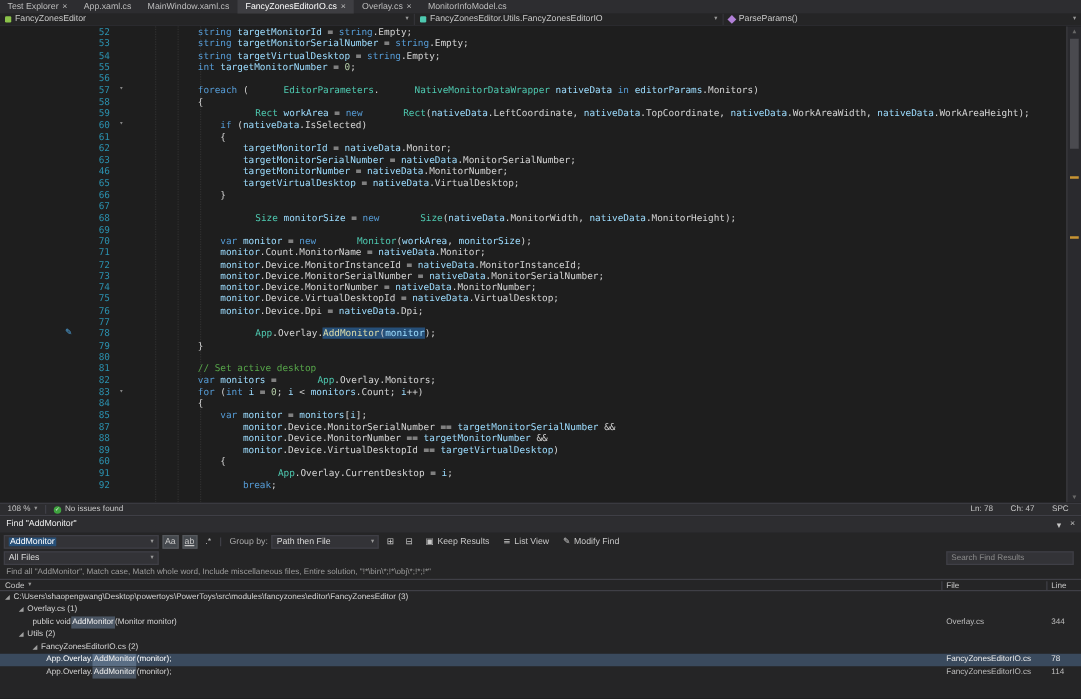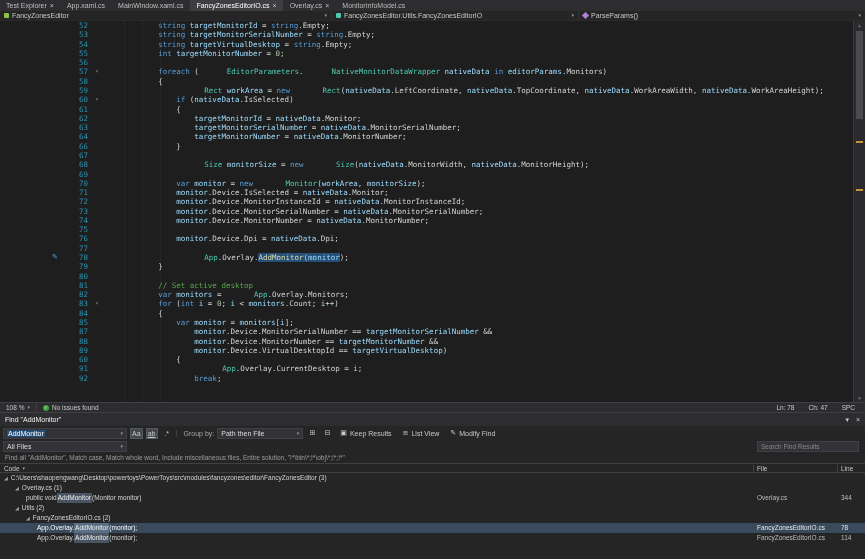--- a/index.html
+++ b/index.html
@@ -191,25 +191,30 @@
         <span class="ln">62</span>
         <span class="fold"></span>
         <span class="codeln"><span class="tk-p">                    </span><span class="tk-v">targetMonitorId</span><span class="tk-p"> = </span><span class="tk-v">nativeData</span><span class="tk-p">.Monitor;</span></span>
       </div>
       <div class="cl">
         <span class="ln">63</span>
         <span class="fold"></span>
         <span class="codeln"><span class="tk-p">                    </span><span class="tk-v">targetMonitorSerialNumber</span><span class="tk-p"> = </span><span class="tk-v">nativeData</span><span class="tk-p">.MonitorSerialNumber;</span></span>
       </div>
       <div class="cl">
-        <span class="ln">64</span>
+        <span class="ln">46</span>
         <span class="fold"></span>
         <span class="codeln"><span class="tk-p">                    </span><span class="tk-v">targetMonitorNumber</span><span class="tk-p"> = </span><span class="tk-v">nativeData</span><span class="tk-p">.MonitorNumber;</span></span>
       </div>
       <div class="cl">
+        <span class="ln">65</span>
+        <span class="fold"></span>
+        <span class="codeln"><span class="tk-p">                    </span><span class="tk-v">targetVirtualDesktop</span><span class="tk-p"> = </span><span class="tk-v">nativeData</span><span class="tk-p">.VirtualDesktop;</span></span>
+      </div>
+      <div class="cl">
         <span class="ln">66</span>
         <span class="fold"></span>
         <span class="codeln"><span class="tk-p">                }</span></span>
       </div>
       <div class="cl">
         <span class="ln">67</span>
         <span class="fold"></span>
         <span class="codeln"></span>
       </div>
       <div class="cl">
@@ -223,40 +228,41 @@
         <span class="codeln"></span>
       </div>
       <div class="cl">
         <span class="ln">70</span>
         <span class="fold"></span>
         <span class="codeln"><span class="tk-p">                </span><span class="tk-k">var</span><span class="tk-p"> </span><span class="tk-v">monitor</span><span class="tk-p"> = </span><span class="tk-k">new</span><span class="tk-p"> </span><span class="tk-t">Monitor</span><span class="tk-p">(</span><span class="tk-v">workArea</span><span class="tk-p">, </span><span class="tk-v">monitorSize</span><span class="tk-p">);</span></span>
       </div>
       <div class="cl">
         <span class="ln">71</span>
         <span class="fold"></span>
-        <span class="codeln"><span class="tk-p">                </span><span class="tk-v">monitor</span><span class="tk-p">.Device.IsSelected = </span><span class="tk-v">nativeData</span><span class="tk-p">.Monitor;</span></span>
+        <span class="codeln"><span class="tk-p">                </span><span class="tk-v">monitor</span><span class="tk-p">.Count.MonitorName = </span><span class="tk-v">nativeData</span><span class="tk-p">.Monitor;</span></span>
       </div>
       <div class="cl">
         <span class="ln">72</span>
         <span class="fold"></span>
         <span class="codeln"><span class="tk-p">                </span><span class="tk-v">monitor</span><span class="tk-p">.Device.MonitorInstanceId = </span><span class="tk-v">nativeData</span><span class="tk-p">.MonitorInstanceId;</span></span>
       </div>
       <div class="cl">
         <span class="ln">73</span>
         <span class="fold"></span>
         <span class="codeln"><span class="tk-p">                </span><span class="tk-v">monitor</span><span class="tk-p">.Device.MonitorSerialNumber = </span><span class="tk-v">nativeData</span><span class="tk-p">.MonitorSerialNumber;</span></span>
       </div>
       <div class="cl">
         <span class="ln">74</span>
         <span class="fold"></span>
         <span class="codeln"><span class="tk-p">                </span><span class="tk-v">monitor</span><span class="tk-p">.Device.MonitorNumber = </span><span class="tk-v">nativeData</span><span class="tk-p">.MonitorNumber;</span></span>
       </div>
       <div class="cl">
         <span class="ln">75</span>
         <span class="fold"></span>
+        <span class="codeln"><span class="tk-p">                </span><span class="tk-v">monitor</span><span class="tk-p">.Device.VirtualDesktopId = </span><span class="tk-v">nativeData</span><span class="tk-p">.VirtualDesktop;</span></span>
       </div>
       <div class="cl">
         <span class="ln">76</span>
         <span class="fold"></span>
         <span class="codeln"><span class="tk-p">                </span><span class="tk-v">monitor</span><span class="tk-p">.Device.Dpi = </span><span class="tk-v">nativeData</span><span class="tk-p">.Dpi;</span></span>
       </div>
       <div class="cl">
         <span class="ln">77</span>
         <span class="fold"></span>
         <span class="codeln"></span>

